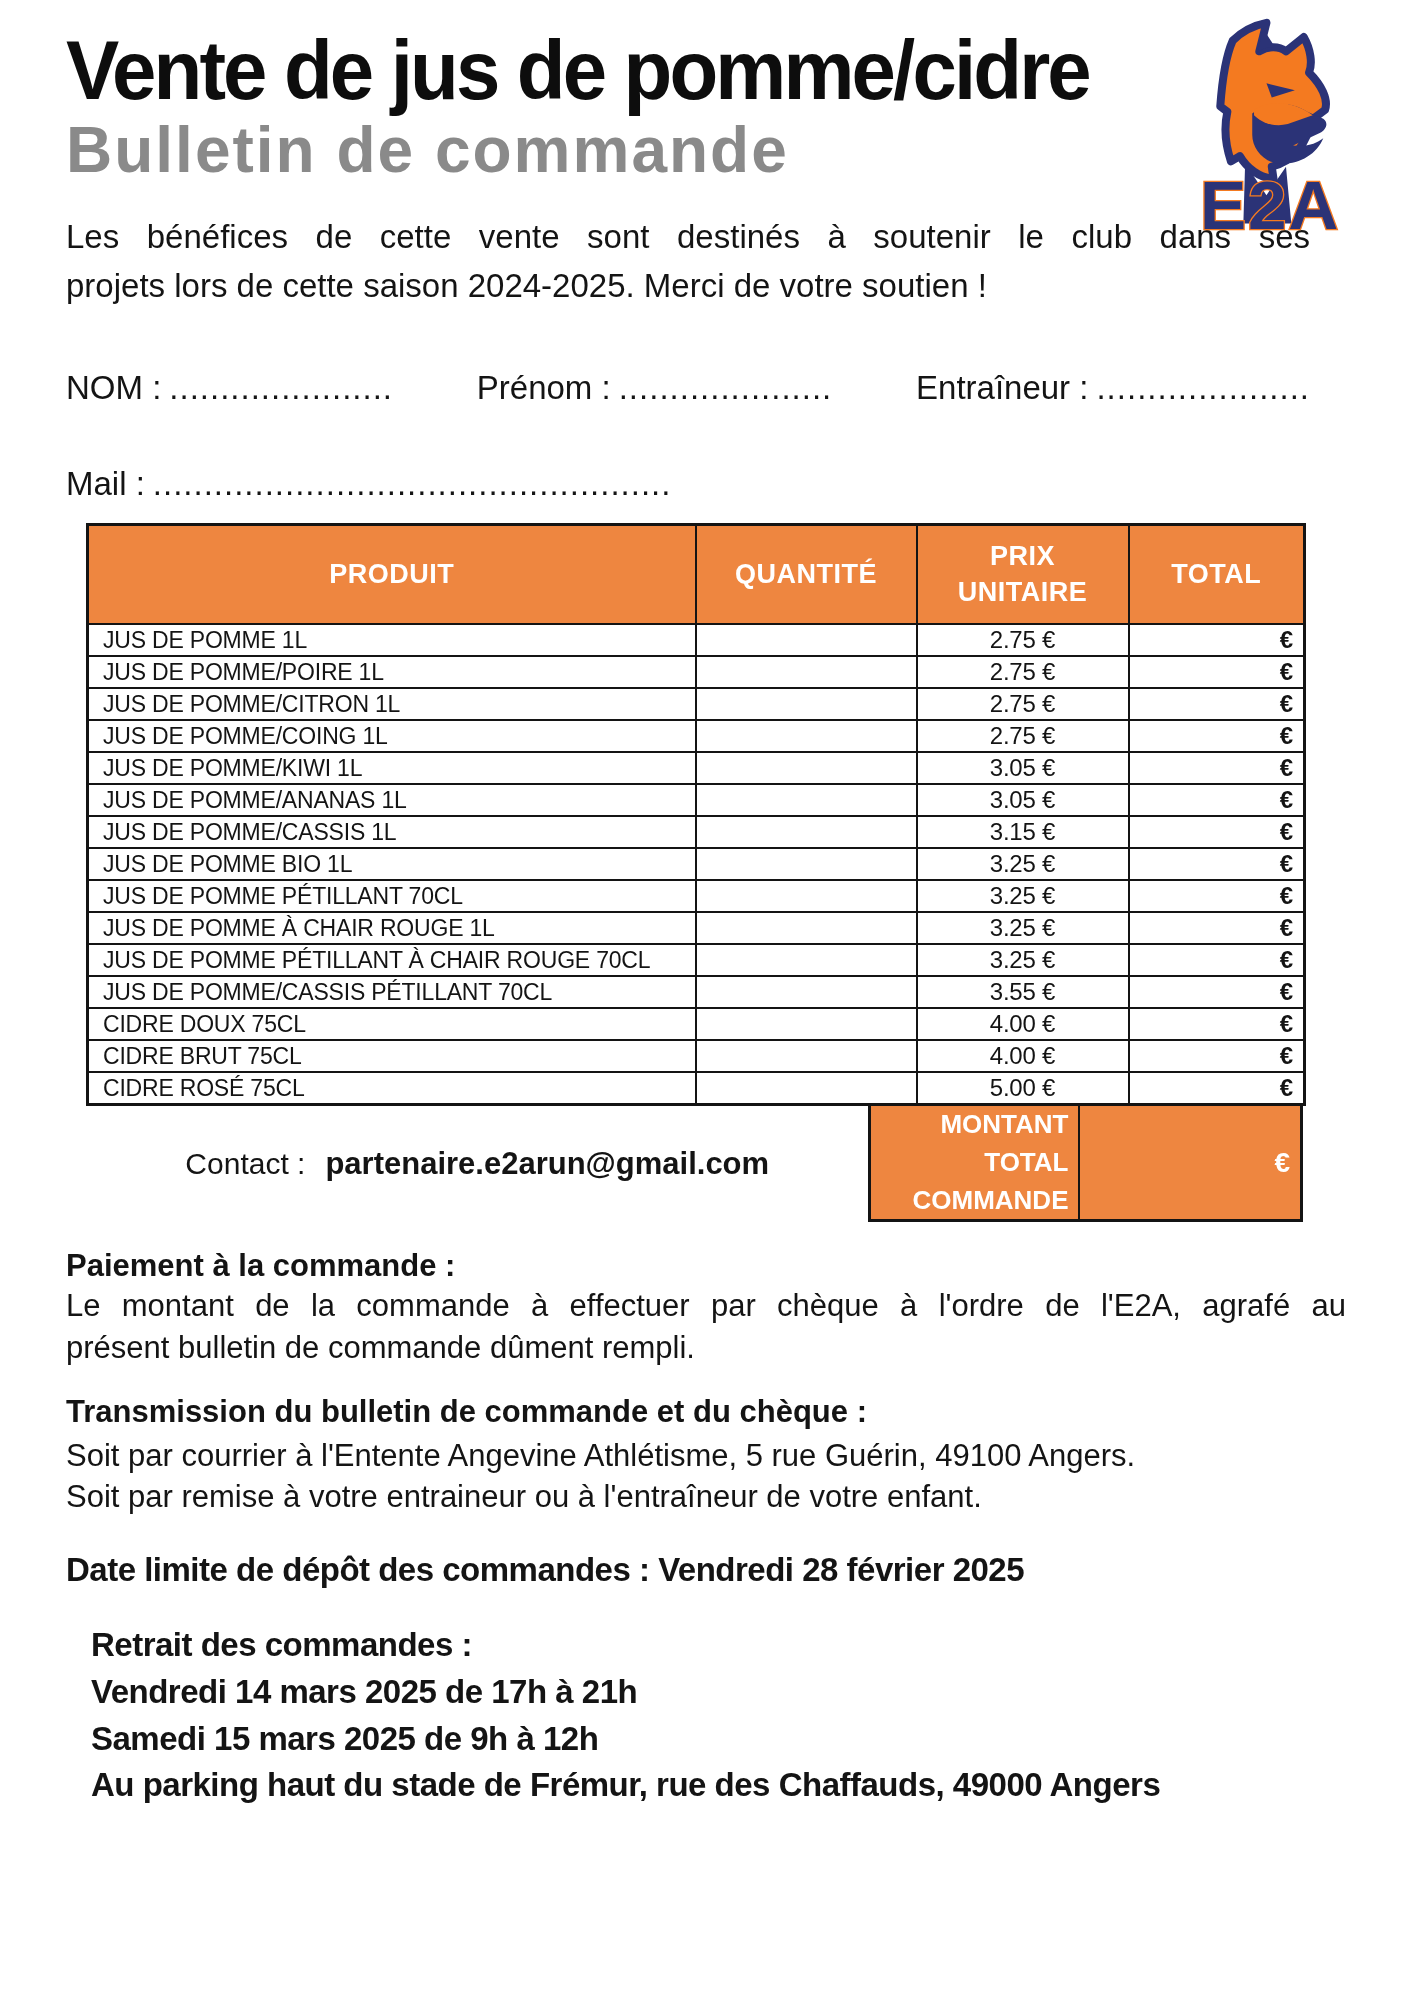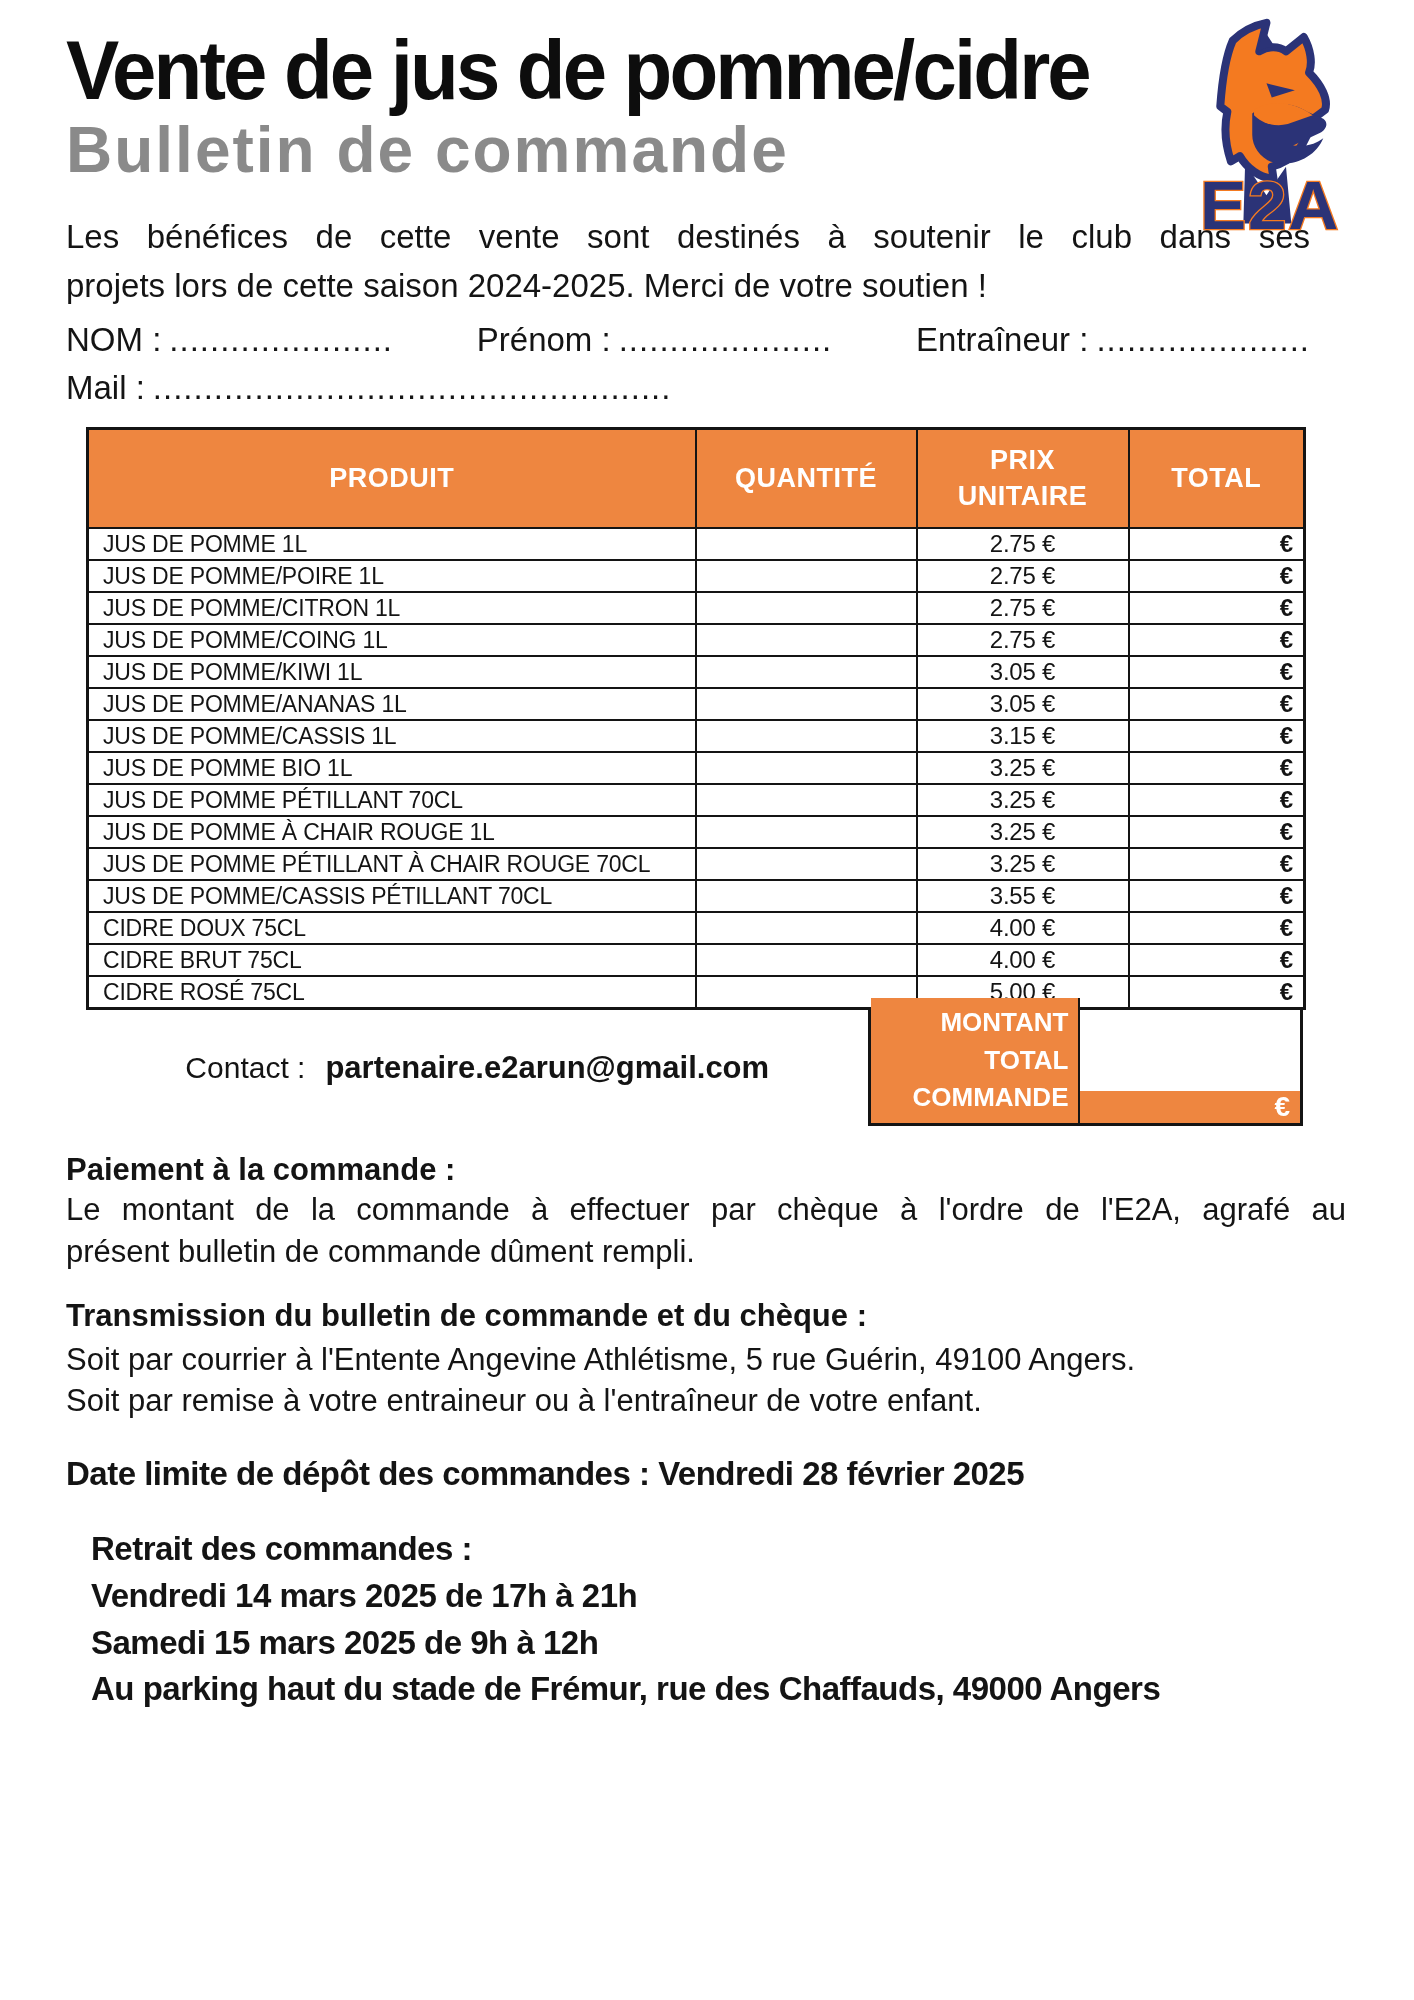--- a/index.html
+++ b/index.html
@@ -27,21 +27,21 @@
 
   
   .intro { margin-top:30px; font-size:33px; line-height:1.5; width:1244px; }
   .justify-line { text-align:justify; text-align-last:justify; }
 
   
   .form-line {
     display:flex; justify-content:space-between; width:1244px;
     font-size:33px; margin-top:10px; white-space:nowrap;
   }
-  .field-group { display:flex; gap:8px; align-items:flex-start; }
+  .field-group { display:flex; gap:8px; align-items:flex-start;margin-top:48px; }
   .dots { letter-spacing:1px; }
 
   
   table.order {
     border-collapse:collapse; margin:20px 0 0 20px; width:1217px;
     table-layout:fixed; border:3px solid #141414;
   }
   table.order th, table.order td { border:2px solid #141414; }
   col.c1{width:608px;} col.c2{width:221px;} col.c3{width:212px;} col.c4{width:176px;}
   thead th {
@@ -55,21 +55,21 @@
   td.c-prix { text-align:center; font-size:24px; }
   td.c-tot  { text-align:right; padding-right:10px; font-weight:bold; font-size:24px; }
 
   
   .summary-row { display:flex; margin-left:20px; width:1217px; height:116px; }
   .contact-area {
     width:829px; display:flex; align-items:center; justify-content:center;
     gap:20px; font-size:30px;
   }
   .contact-email { font-weight:bold; font-size:31px; }
-  .montant-block { display:flex; width:460px; border:3px solid #141414; border-top:none;align-items:flex-end; }
+  .montant-block { display:flex; width:460px; border:3px solid #141414; border-top:none; }
   .montant-cell {
     width:209px; background:#EE8640; color:#fff; font-weight:bold; font-size:26px;
     text-align:right; display:flex; align-items:center; justify-content:flex-end;
     padding:6px 10px; border-right:2px solid #141414; line-height:1.45;
   }
   .grand-total-cell {
     flex:1; background:#EE8640; color:#fff; font-weight:bold; font-size:28px;
     display:flex; align-items:center; justify-content:flex-end; padding-right:10px;
   }
 

